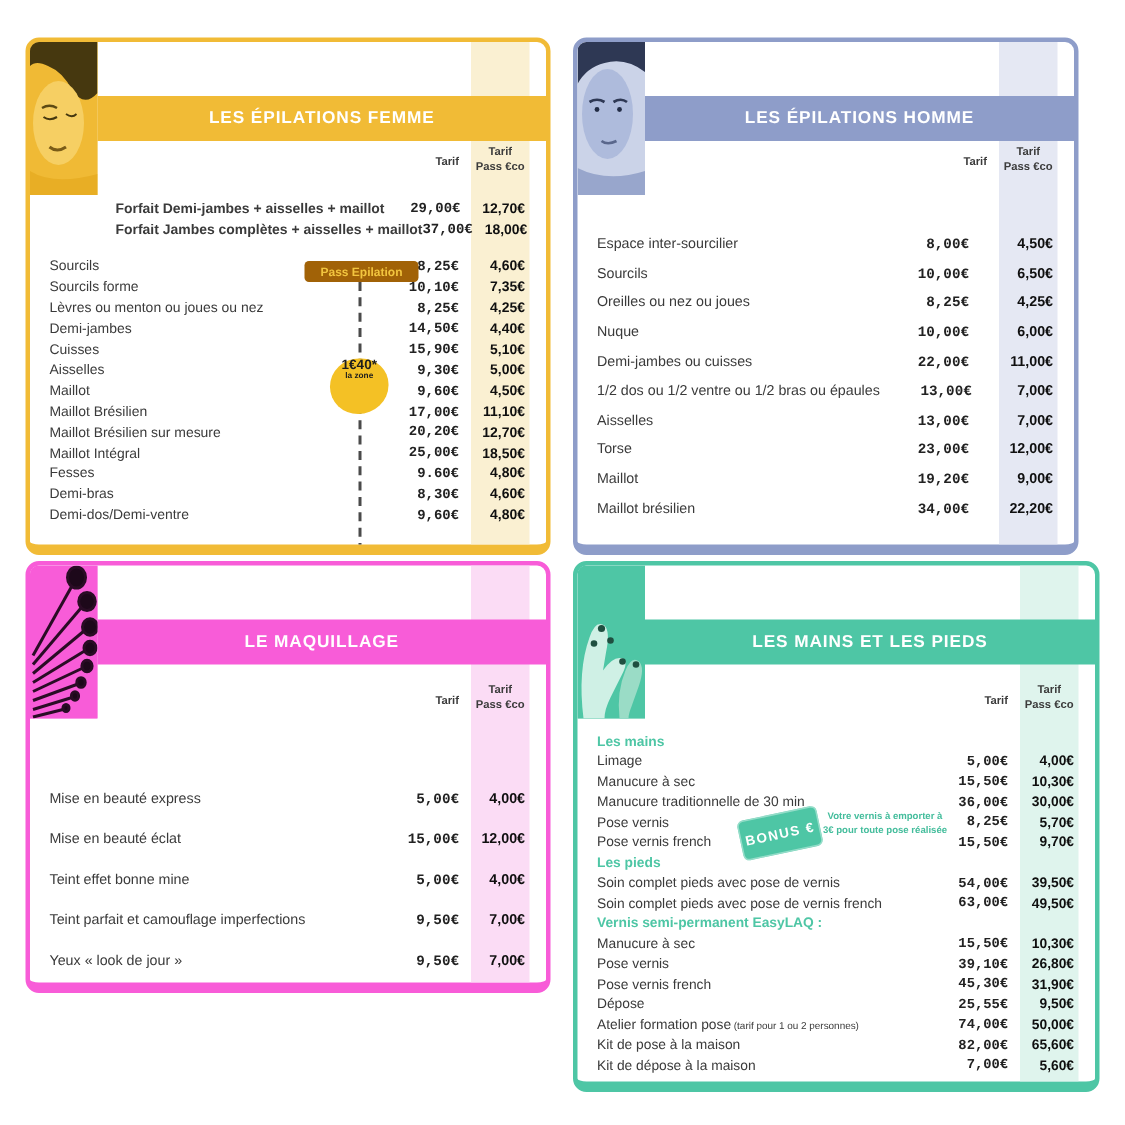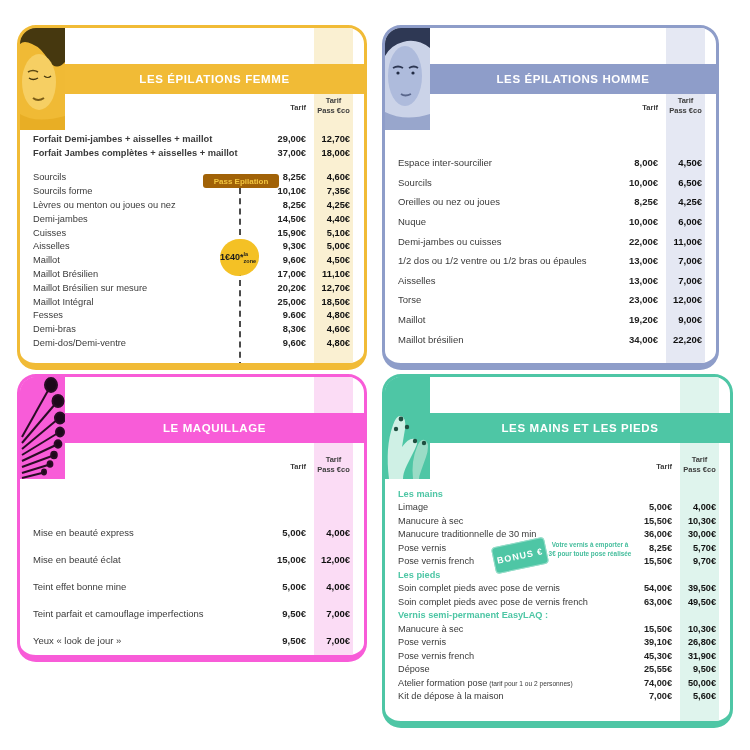--- a/index.html
+++ b/index.html
@@ -1,20 +1,20 @@
 <!DOCTYPE html>
 <html><head>
 <meta charset="utf-8">
 <style>
   * { margin:0; padding:0; box-sizing:border-box; }
   html,body { width:750px; height:750px; background:#fff;
     font-family:"Liberation Sans", sans-serif; position:relative; overflow:hidden; }
 
   .card { position:absolute; background:#fff; border:3px solid var(--border);
-    border-bottom-width:7px; border-radius:19px; overflow:hidden; }
+    border-bottom-width:7px; border-radius:9px; overflow:hidden; }
   .card-tl { left:17px;  top:25px;  width:350px; height:345px; }
   .card-tr { left:382px; top:25px;  width:337px; height:345px; }
   .card-bl { left:17px;  top:374px; width:350px; height:288px; }
   .card-br { left:382px; top:374px; width:351px; height:354px; }
 
   .colband { position:absolute; top:0; bottom:0; right:11px; width:39px;
     background:var(--light); z-index:0; }
   .photo { position:absolute; top:0; left:0; width:45px; height:102px;
     background:var(--photo-bg); z-index:2; }
   .photo svg { display:block; width:100%; height:100%; }
@@ -26,44 +26,44 @@
     font-size:7.5px; color:#3c3c3c; font-weight:bold; z-index:1; }
   .colhead .t { width:52px; text-align:right; padding-top:7px; }
   .colhead .e { width:39px; margin-right:11px; margin-left:8px; text-align:center; line-height:1.3; }
   .card-tl .colhead, .card-tr .colhead { top:68px; }
   .card-bl .colhead, .card-br .colhead { top:78px; }
 
   .rows { position:absolute; left:0; right:0; display:flex; flex-direction:column; z-index:1; }
   .row { display:flex; align-items:center; padding-left:13px; }
   .row .lbl { flex:1; color:#3a3a3a; white-space:nowrap; }
   .row .lbl .small { font-size:72%; }
-  .row .tarif { width:52px; text-align:right; font-weight:bold; color:#222; }
+  .row .tarif { width:52px; text-align:right; font-weight:bold; color:#222;font-family:Liberation Mono, monospace; }
   .row .eco { width:39px; margin-right:11px; margin-left:8px; text-align:right;
     padding-right:3px; font-weight:bold; color:#0f0f0f; }
-  .row.bold .lbl { font-weight:bold; }
+  .row.bold .lbl { font-weight:bold;margin-left:44px; }
   .section { padding-left:13px; font-weight:bold; color:var(--band); display:flex; align-items:center; }
   .gap { flex:none; }
 
   .card-tl .rows { top:104px; }
   .card-tl .row { height:13.8px; font-size:9.3px; }
   .card-tl .gap { height:11px; }
   .card-tr .rows { top:125px; }
-  .card-tr .row { height:19.6px; font-size:9.5px; }
+  .card-tr .row { height:19.6px; font-size:9.5px;gap:12px; }
   .card-bl .rows { top:142px; }
   .card-bl .row { height:27px; font-size:9.5px; }
   .card-br .rows { top:110px; }
   .card-br .row, .card-br .section { height:13.5px; font-size:9.2px; }
 
   .pass-badge { position:absolute; left:183px; top:146px; width:76px; height:14px;
     background:#a16207; color:#F2C53F; font-size:8px; font-weight:bold;
     display:flex; align-items:center; justify-content:center; border-radius:3px; z-index:3; }
   .dash-line { position:absolute; left:219px; top:160px; height:180px;
     border-left:2px dashed #4a4a4a; z-index:2; }
   .zone-badge { position:absolute; left:200px; top:211px; width:39px; height:37px;
-    background:#F4C125; border-radius:50% 46% 52% 48%; display:flex; flex-direction:row;
+    background:#F4C125; border-radius:50% 46% 52% 48%; display:flex; flex-direction:column;
     align-items:center; justify-content:flex-start; color:#1d1d1d; z-index:3; }
   .zone-badge .zp { font-size:9px; font-weight:bold; line-height:1; }
   .zone-badge .zl { font-size:5.5px; font-weight:bold; line-height:1.2; }
 
   .bonus-badge { position:absolute; left:108px; top:165px; width:54px; height:27px;
     background:#4EC6A5; color:#fff; border-radius:4px; transform:rotate(-12deg);
     display:flex; align-items:center; justify-content:center; font-size:9px;
     font-weight:bold; letter-spacing:1px; z-index:3; box-shadow:0 0 0 1px rgba(255,255,255,.4) inset; }
   .bonus-text { position:absolute; left:163px; top:164px; width:84px; color:#44BD9C;
     font-size:6.4px; font-weight:bold; text-align:center; line-height:1.35; z-index:3; }
@@ -408,20 +408,25 @@
         <span class="lbl">Dépose</span>
         <span class="tarif">25,55€</span>
         <span class="eco">9,50€</span>
       </div>
       <div class="row">
         <span class="lbl">Atelier formation pose<span class="small"> (tarif pour 1 ou 2 personnes)</span></span>
         <span class="tarif">74,00€</span>
         <span class="eco">50,00€</span>
       </div>
       <div class="row">
+        <span class="lbl">Kit de pose à la maison</span>
+        <span class="tarif">82,00€</span>
+        <span class="eco">65,60€</span>
+      </div>
+      <div class="row">
         <span class="lbl">Kit de dépose à la maison</span>
         <span class="tarif">7,00€</span>
         <span class="eco">5,60€</span>
       </div>
     </div>
   <div class="bonus-badge">BONUS €</div>
   <div class="bonus-text">Votre vernis à emporter à 3€ pour toute pose réalisée</div>
 </div>
 
 </body></html>

